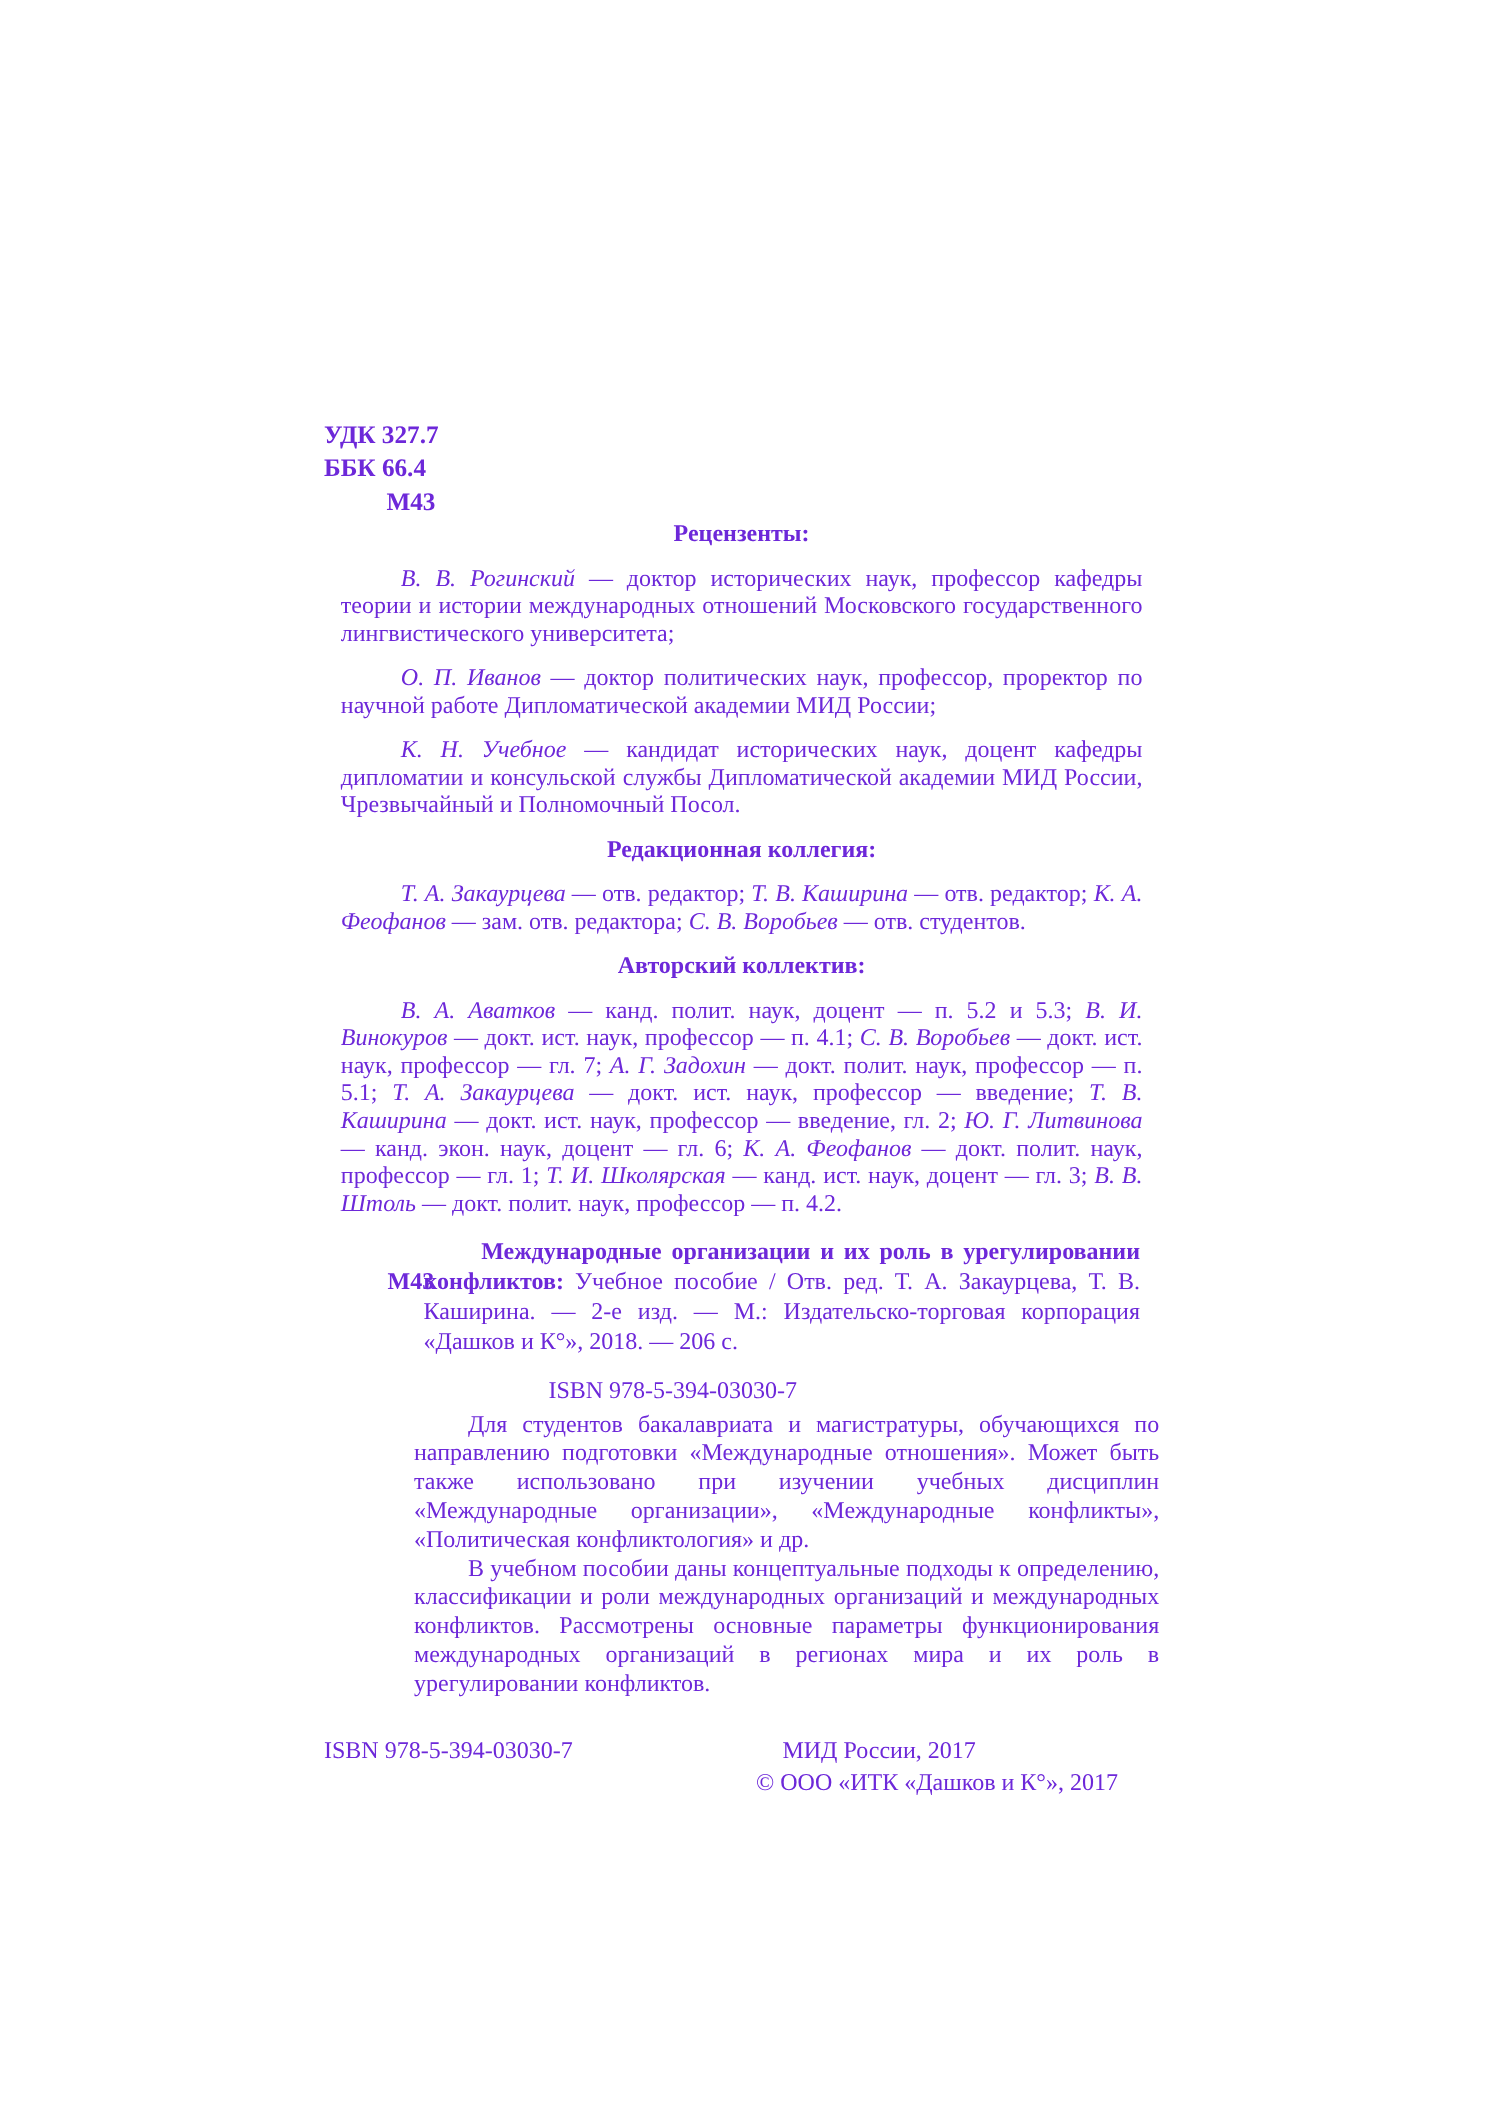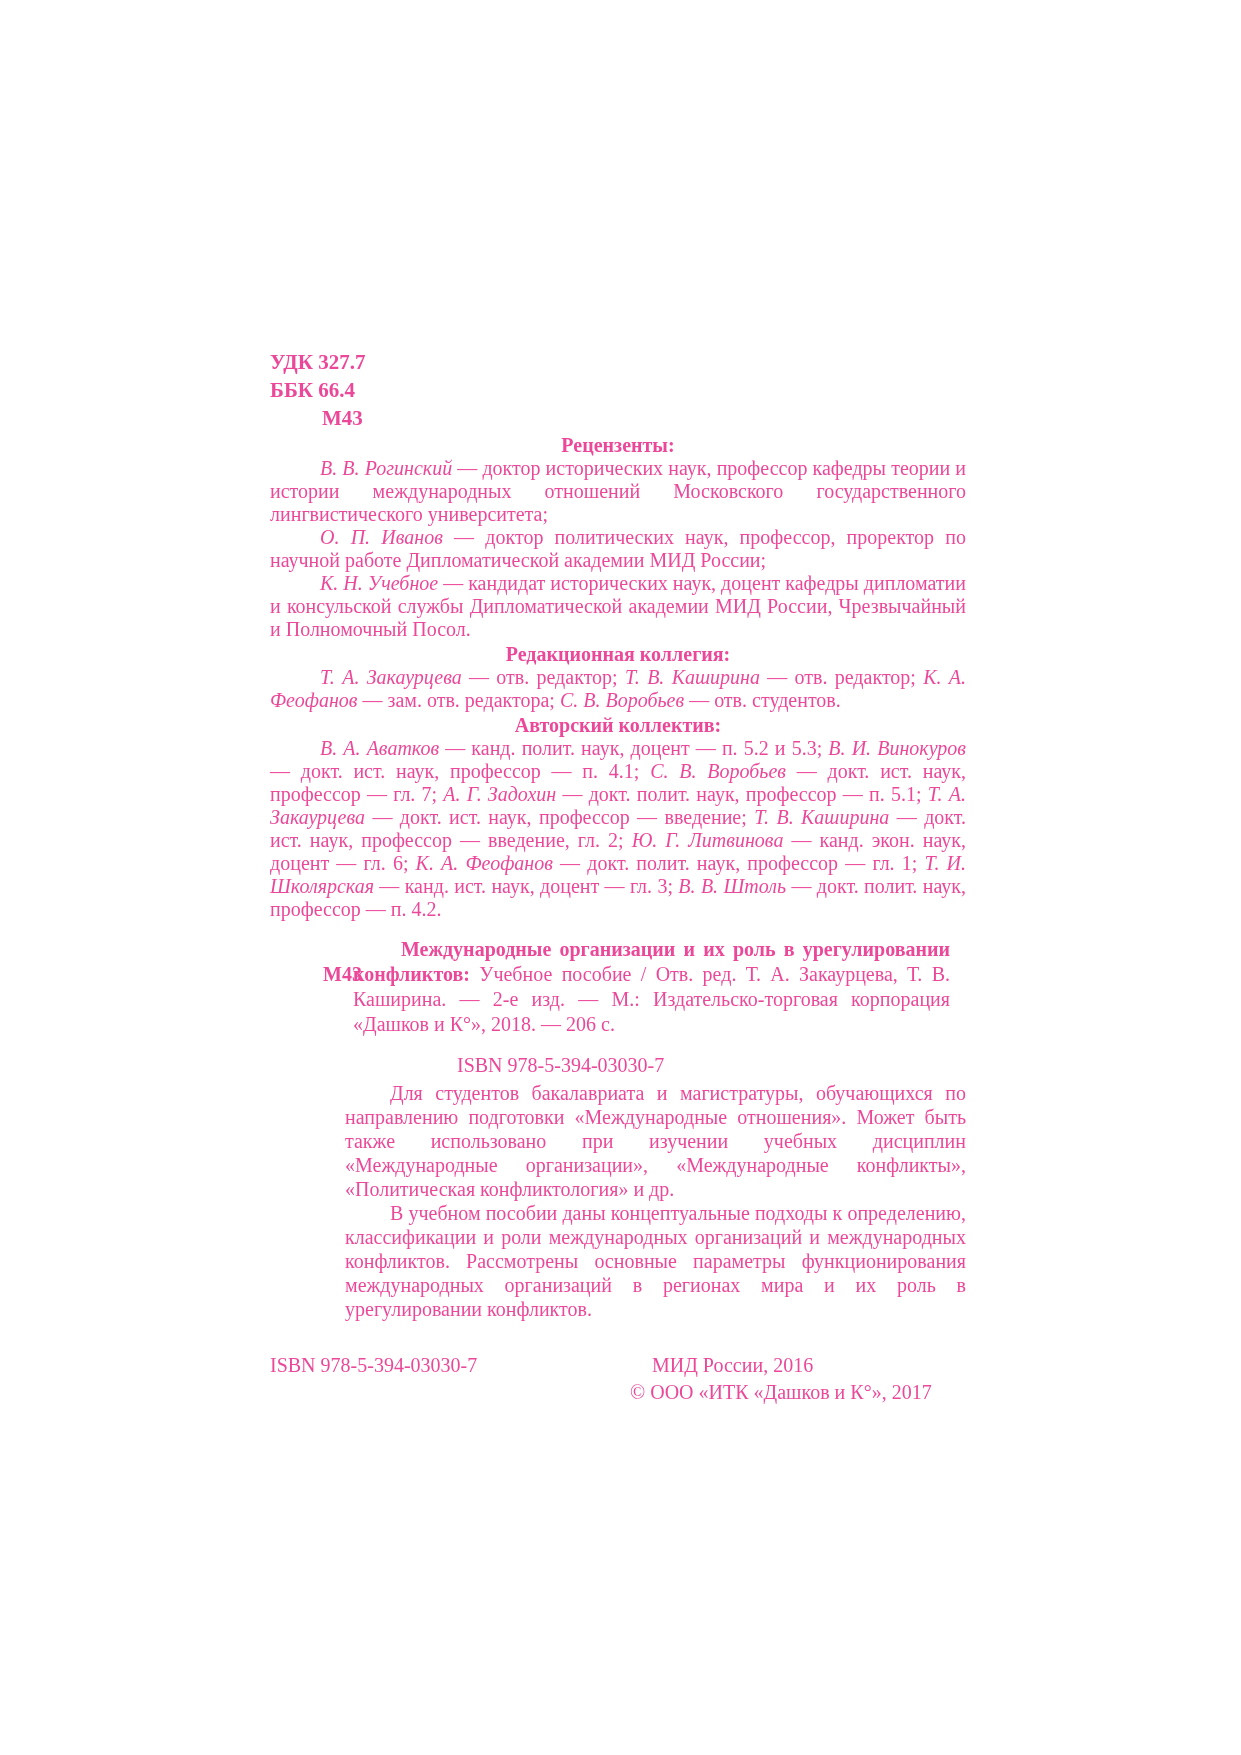--- a/index.html
+++ b/index.html
@@ -1,41 +1,41 @@
 <!DOCTYPE html>
 <html lang="ru"><head>
 <meta charset="utf-8">
 <style>
   html,body { margin:0; padding:0; background:#ffffff; }
   .page {
     position:relative;
     width:1241px; height:1587px;
     background:#ffffff;
     font-family:"Liberation Serif","DejaVu Serif",serif;
-    color:#ec4899;
+    color:#6d28d9;
     overflow:hidden;
   }
   .content {
     position:absolute;
     left:270px; top:348px;
     width:696px;
     font-size:20px;
     line-height:23px;
     text-align:justify;
   }
   .udc-block { font-weight:bold; font-size:21px; line-height:28px; text-align:left; }
   .udc-line { margin:0; }
   .m43-top { padding-left:52px; }
   .sec-heading {
     text-align:center;
     font-weight:bold;
     margin:2px 0 0 0;
     line-height:23px;
   }
-  .para { margin:0; text-indent:50px; }
+  .para { margin:14px; text-indent:50px; }
   .it { font-style:italic; }
   .bd { font-weight:bold; }
   .biblio {
     position:relative;
     margin-top:11px;
     margin-left:67px;
     line-height:25px;
   }
   .biblio-label {
     position:absolute;
@@ -97,19 +97,19 @@
     </div>
 
     <div class="annotation">
       <p>Для студентов бакалавриата и магистратуры, обучающихся по направлению подготовки «Международные отношения». Может быть также использовано при изучении учебных дисциплин «Международные организации», «Международные конфликты», «Политическая конфликтология» и др.</p>
       <p>В учебном пособии даны концептуальные подходы к определению, классификации и роли международных организаций и международных конфликтов. Рассмотрены основные параметры функционирования международных организаций в регионах мира и их роль в урегулировании конфликтов.</p>
     </div>
 
     <div class="footer-row">
       <span class="footer-isbn">ISBN 978-5-394-03030-7</span>
       <div class="copyright-block">
-        <p class="cr-cont">МИД России, 2016</p>
+        <p class="cr-cont">МИД России, 2017</p>
         <p>© ООО «ИТК «Дашков и К°», 2017</p>
       </div>
     </div>
 
   </div>
 </div>
 
 </body></html>

